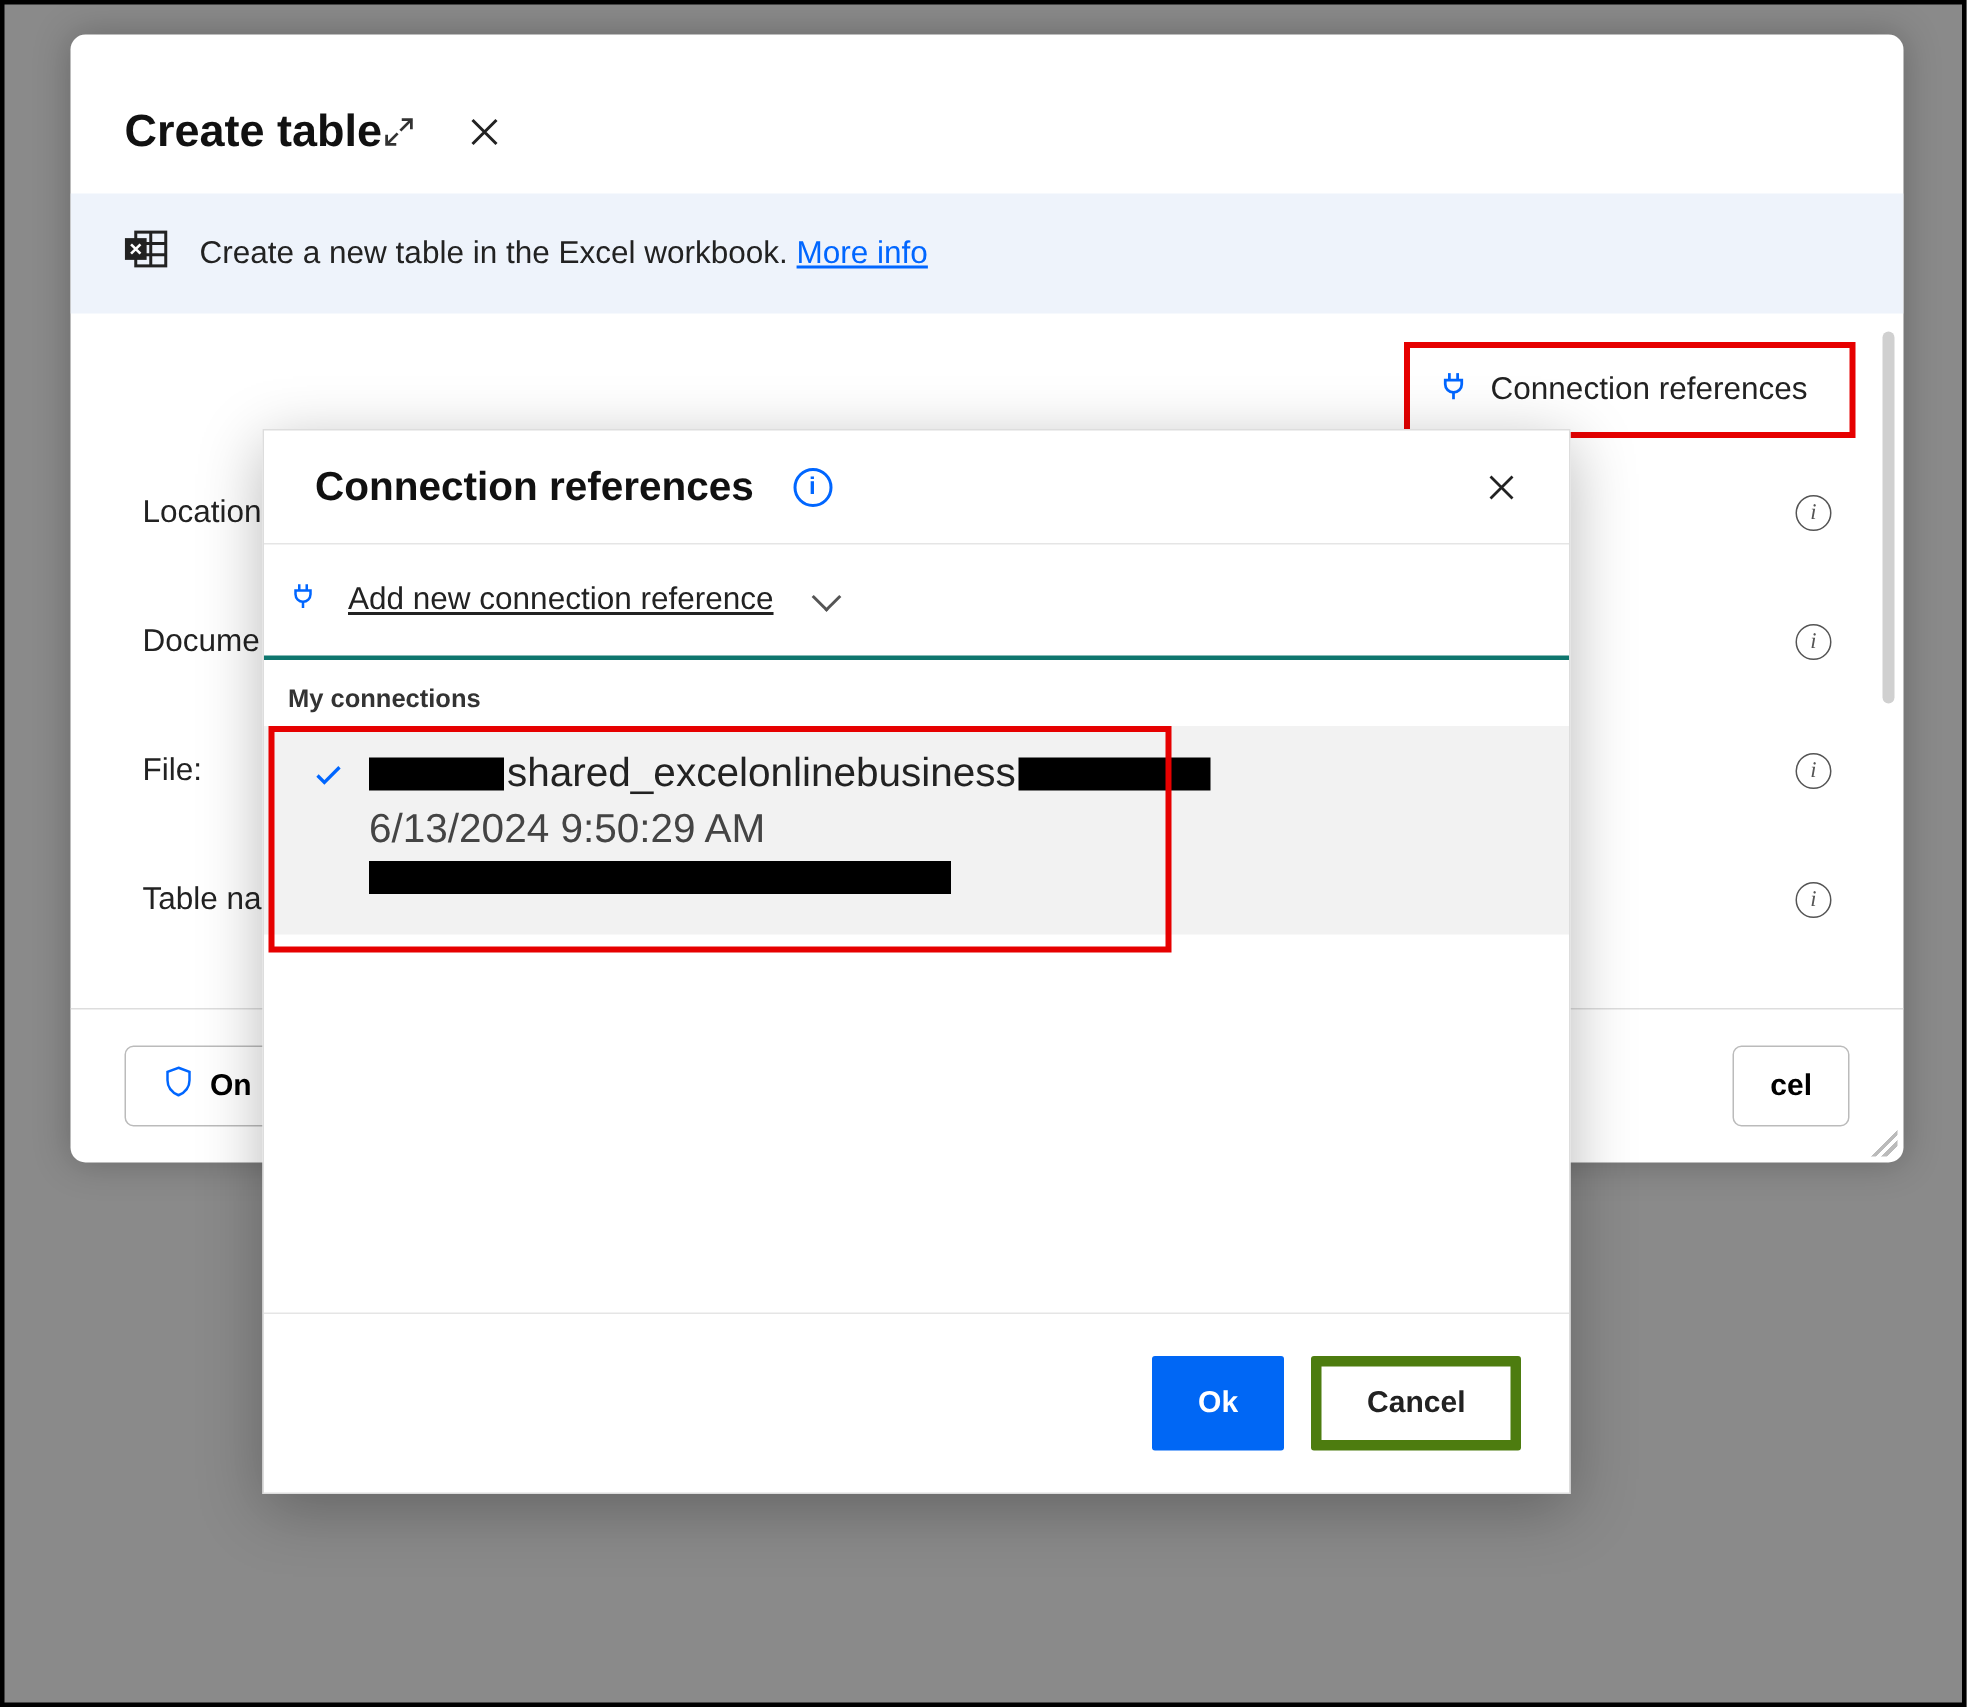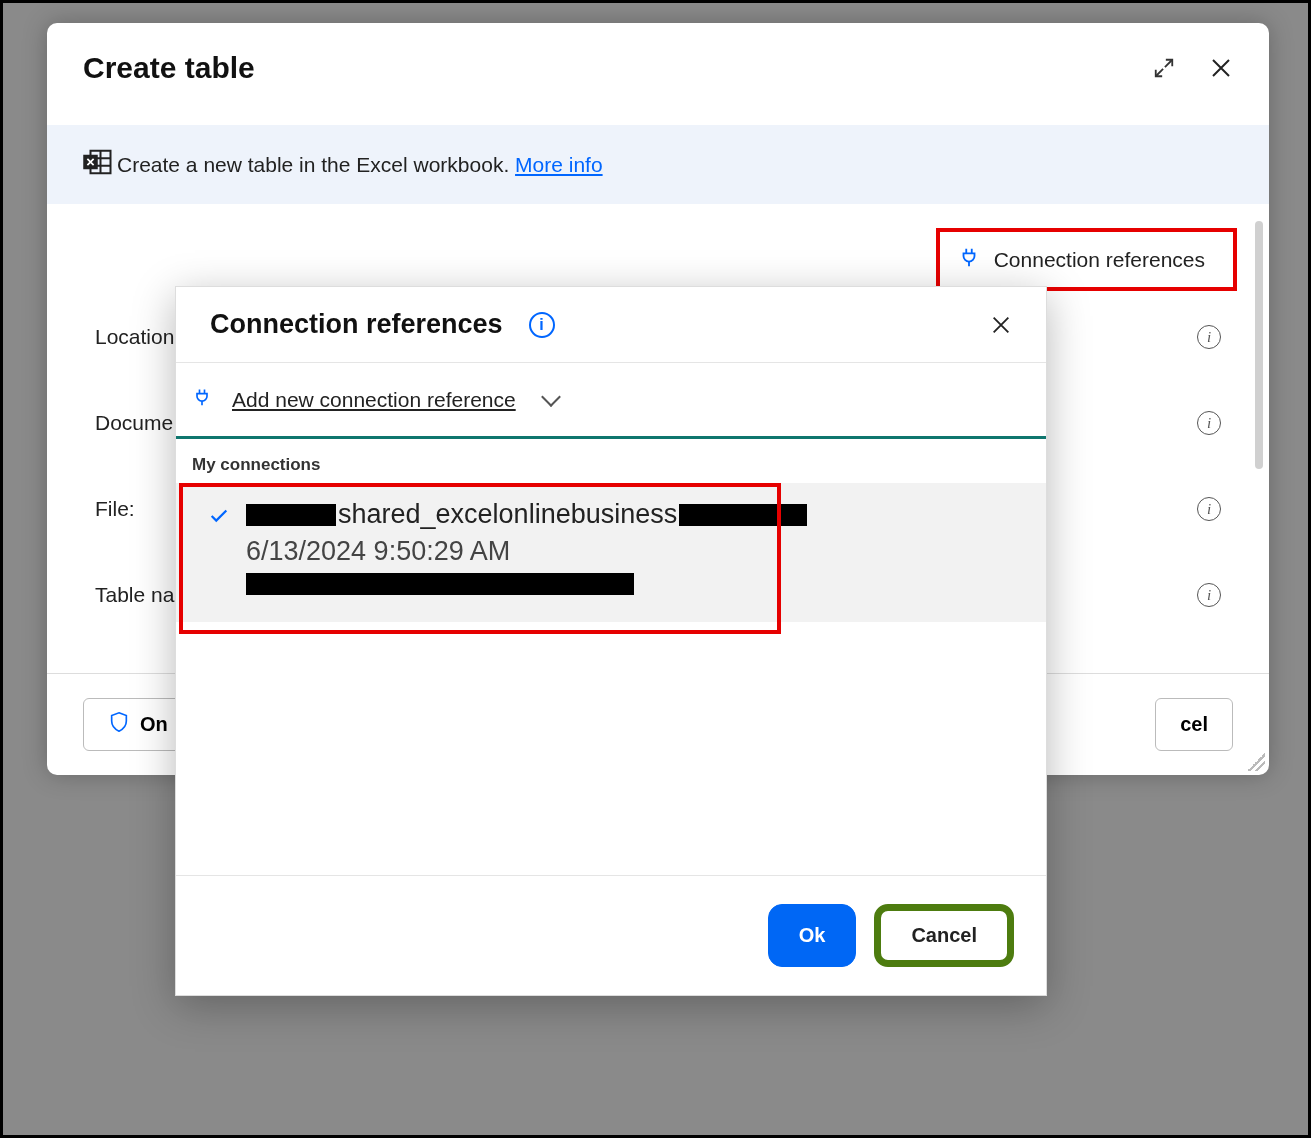--- a/index.html
+++ b/index.html
@@ -18,24 +18,25 @@
     left: 44px;
     top: 20px;
     width: 1222px;
     height: 752px;
     background: #fff;
     border-radius: 10px;
     box-shadow: 0 0 24px rgba(0,0,0,0.25);
     overflow: hidden;
   }
   .main-header {
-    padding: 28px 36px 40px 36px;
-    display: flex;
-    align-items: center;
-    justify-content: space-between;
+    padding: 28px 36px 24px 36px;
+    display: flex;
+    align-items: center;
+    justify-content: flex-start;
+    margin-top: 20px;
   }
   .main-title {
     font-size: 30px;
     font-weight: 700;
     color: #111;
   }
   .main-header-actions {
     display: flex;
     gap: 34px;
     align-items: center;
@@ -44,21 +45,21 @@
     cursor: pointer;
     display: inline-flex;
     align-items: center;
     justify-content: center;
   }
   .info-banner {
     background: #eef3fb;
     padding: 22px 36px;
     display: flex;
     align-items: center;
-    gap: 4px;
+    gap: 20px;
     font-size: 21px;
     color: #222;
   }
   .info-banner a {
     color: #0066ff;
     text-decoration: underline;
   }
   .conn-ref-btn-wrap {
     position: absolute;
     right: 32px;
@@ -230,21 +231,21 @@
     margin-top: auto;
     border-top: 1px solid #e5e5e5;
     padding: 28px 32px;
     display: flex;
     justify-content: flex-end;
     gap: 18px;
   }
   .btn {
     padding: 13px 30px;
     font-size: 20px;
-    border-radius: 14px;
+    border-radius: 2px;
     cursor: pointer;
     font-weight: 600;
   }
   .btn-primary { background: #0067f5; color: #fff; border: 1px solid #0067f5; }
   .btn-secondary { background: #fff; color: #222; border: 7px solid #4d7c0f; }
 </style>
 </head>
 <body>
 
 <div class="main-panel">

